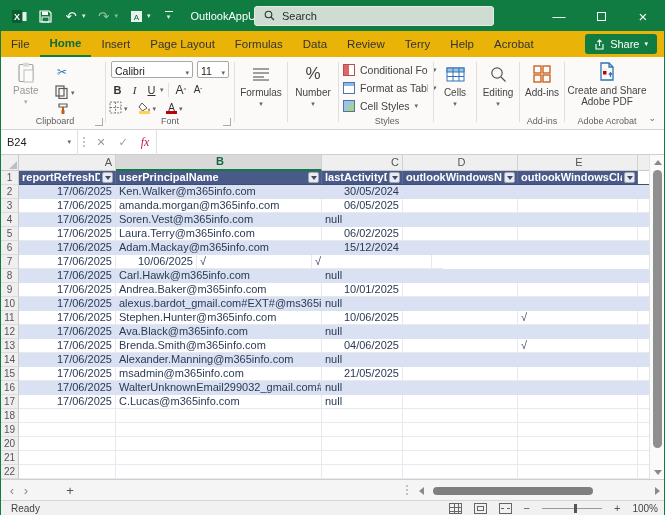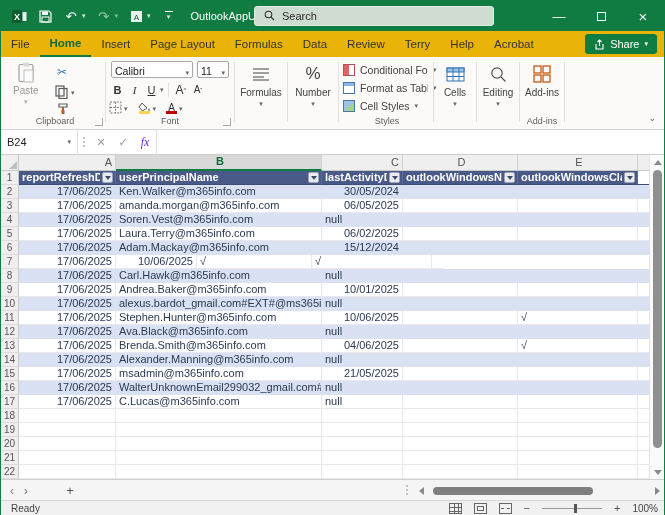--- a/index.html
+++ b/index.html
@@ -39,21 +39,21 @@
   .fontbox { height:17px; background:#fff; border:1px solid #aaa8a6; border-radius:2px; display:flex; align-items:flex-end; justify-content:space-between; padding:0 3px; font-size:10.5px; color:#222; }
   .fbtn { width:17px; height:15px; display:flex; align-items:center; justify-content:center; font-size:11px; color:#333; }
   .styles-row { display:flex; align-items:center; gap:5px; height:15px; font-size:10.5px; color:#444; }
   .sicon { width:12px; height:12px; border:1px solid #999; display:inline-block; }
   .colorbar { display:block; width:11px; height:3px; margin-top:-1px; }
 
   
   .formulabar { position:absolute; left:0; top:129px; width:100%; height:25px; background:#fff; border-bottom:1px solid #cecece; display:flex; align-items:center; }
   .namebox { width:77px; height:25px; display:flex; align-items:center; justify-content:space-between; padding:0 6px; border-right:1px solid #e0e0e0; font-size:11px; color:#222; }
   .fb-ic { width:22px; text-align:center; color:#9a9a9a; font-size:11px; }
-  .fb-fx { font-style:italic; font-family:"Liberation Serif", serif; color:#6d28d9; font-size:12px; }
+  .fb-fx { font-style:italic; font-family:"Liberation Serif", serif; color:#be185d; font-size:12px; }
   .fb-input { flex:1; height:25px; border-left:1px solid #e0e0e0; }
   .gripdots { width:4px; display:flex; flex-direction:column; gap:2px; align-items:center; margin:0 4px; }
   .gripdots i { width:2px; height:2px; background:#b0b0b0; border-radius:50%; }
 
   
   .grid { position:absolute; left:0; top:154px; width:663px; height:324px; background:#fff; display:flex; }
   .sheet { width:648px; }
   .hrow { display:flex; height:16px; }
   .corner { width:18px; background:#efefef; border-right:1px solid #c9c9c9; border-bottom:1px solid #c9c9c9; position:relative; }
   .corner::after { content:""; position:absolute; right:1px; bottom:1px; border-bottom:8px solid #bcc0c6; border-left:8px solid transparent; }
@@ -362,20 +362,34 @@
               <rect x="1" y="10" width="7" height="7" fill="none" stroke="#c55a11" stroke-width="1.3"></rect>
               <rect x="10" y="10" width="7" height="7" fill="none" stroke="#c55a11" stroke-width="1.3"></rect>
             </svg>
           </span>
         <span class="blabel">Add-ins</span>
       </div>
       <span class="glabel">Add-ins</span>
     </div>
     <span class="rsep" style="left:563px;"></span>
 
+    <div class="rgroup" style="left:565px; width:82px;">
+      <div class="bigbtn" style="position:absolute; left:0; right:0; top:4px;">
+        <span class="bicon">
+            <svg width="18" height="20" viewBox="0 0 18 20">
+              <path d="M3 1 h8 l4 4 v13 h-12 z" fill="none" stroke="#2e74b5" stroke-width="1.3"></path>
+              <path d="M11 1 v4 h4" fill="none" stroke="#2e74b5" stroke-width="1.3"></path>
+              <rect x="5" y="9" width="3.5" height="3.5" fill="#c00000"></rect>
+              <path d="M12.5 15 v-4 M10.8 12.6 l1.7 -1.8 1.7 1.8" fill="none" stroke="#2e74b5" stroke-width="1.3"></path>
+            </svg>
+          </span>
+        <span class="blabel" style="width:80px;">Create and Share Adobe PDF</span>
+      </div>
+      <span class="glabel">Adobe Acrobat</span>
+    </div>
     <span class="chev" style="position:absolute; right:8px; bottom:6px; font-size:9px;">⌄</span>
   </div>
 
   <div class="formulabar">
     <div class="namebox">
       <span>B24</span>
       <span class="chev">▾</span>
     </div>
     <span class="gripdots">
         <i></i>

